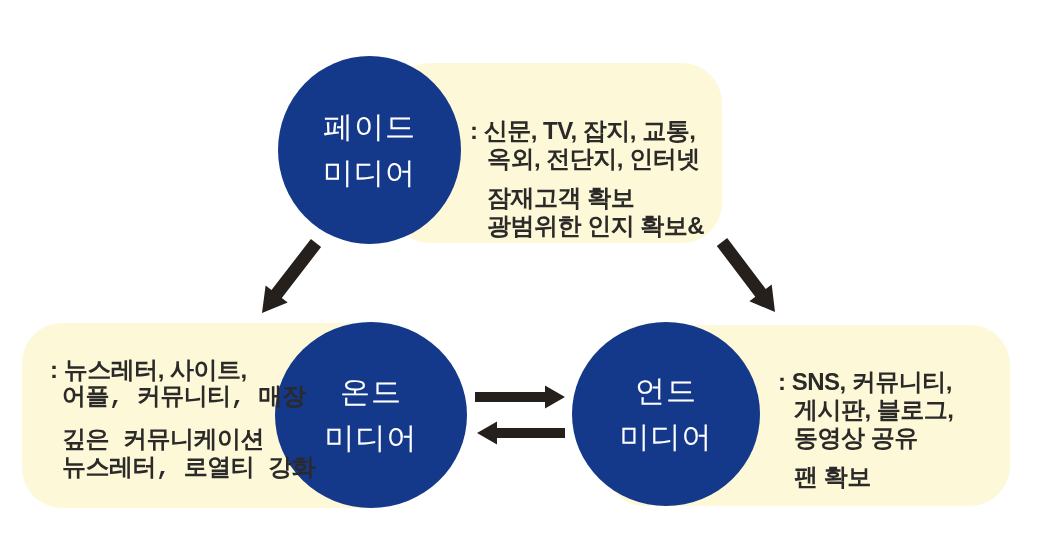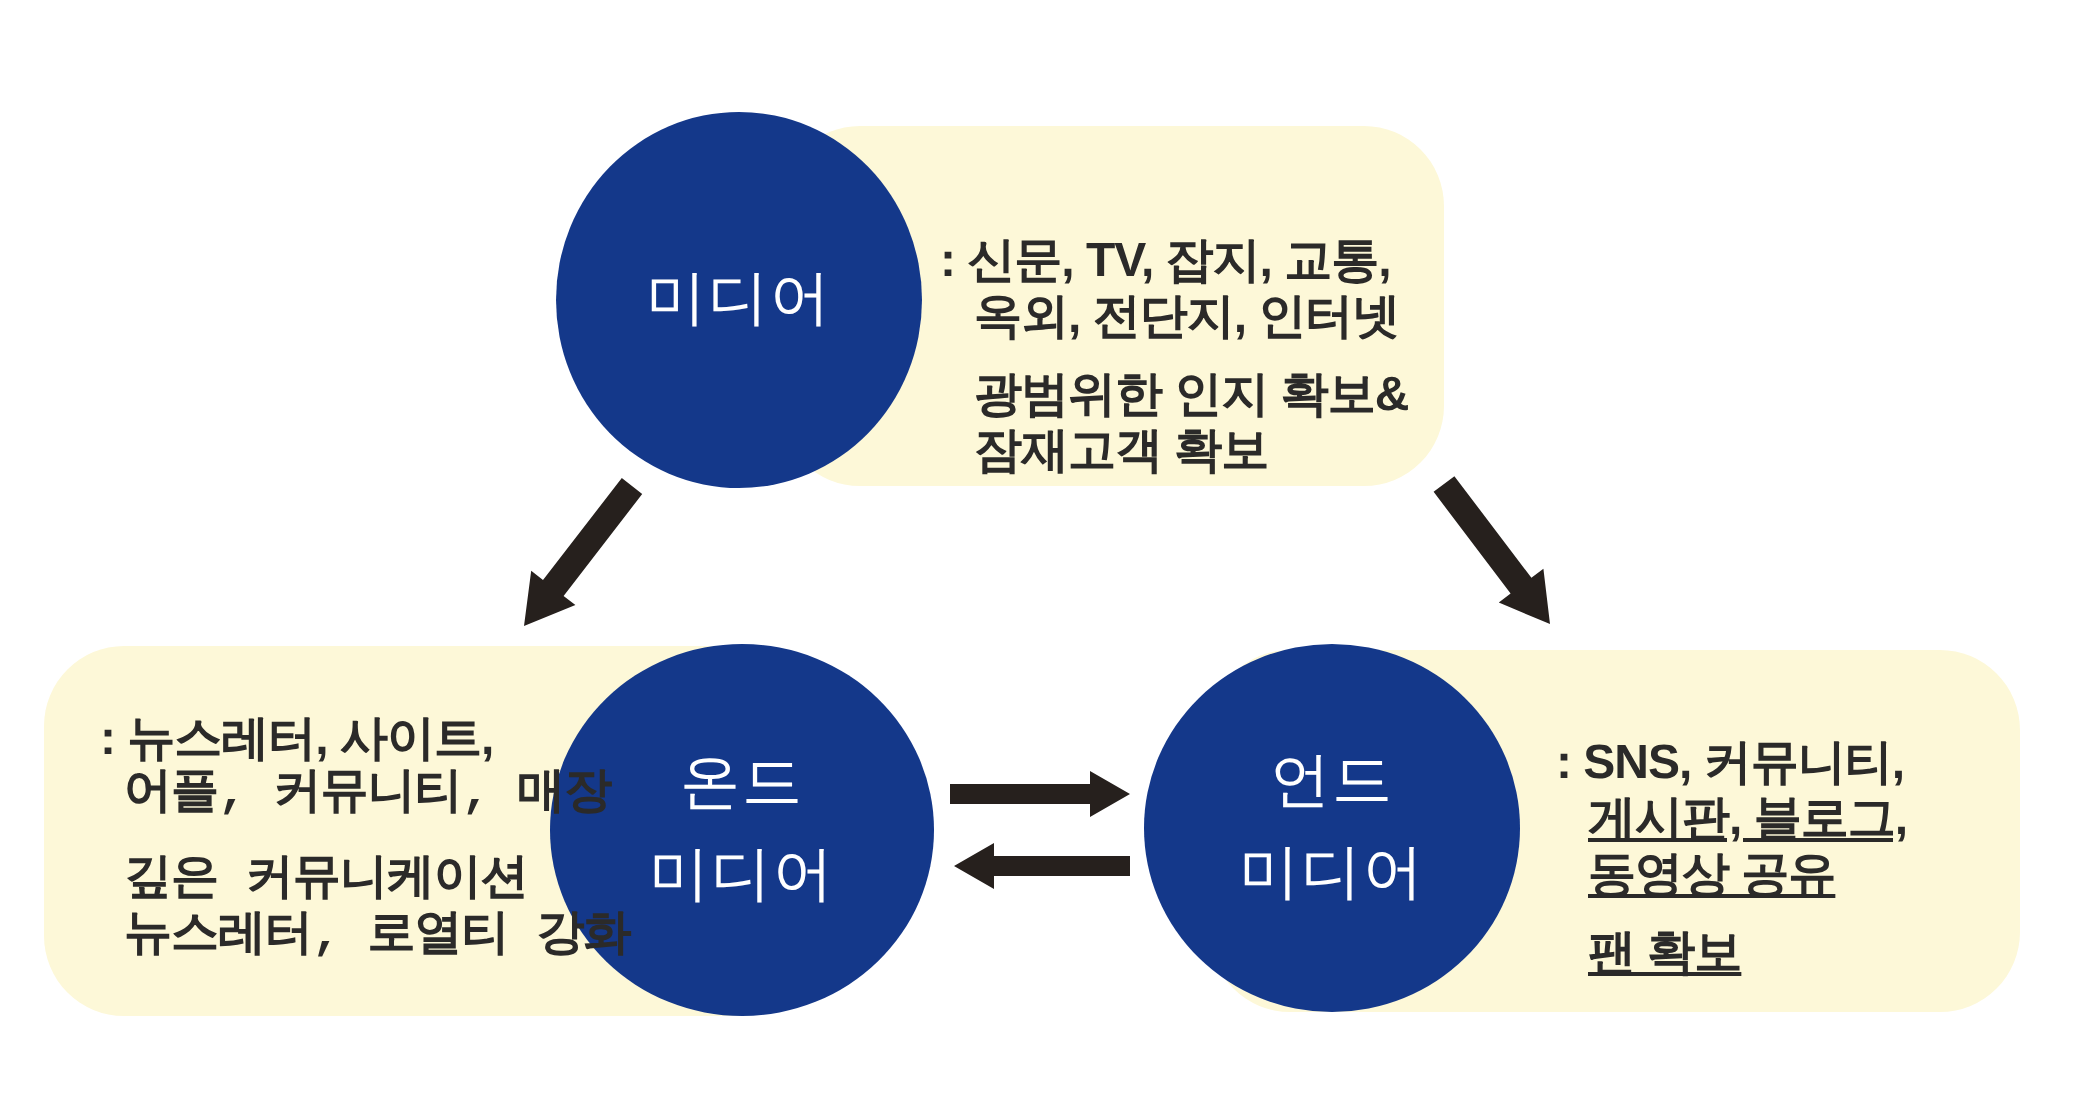--- a/index.html
+++ b/index.html
@@ -51,21 +51,21 @@
     letter-spacing:-0.5px;
     white-space:nowrap;
     z-index:3;
   }
   .note-text.paid   { left:470px; top:93px;margin-top:24px;  }
   .note-text.owned  { left:50px;  top:356px; }
   .note-text.earned { left:778px; top:368px; }
 
   .note-text.paid   .indent { padding-left:17px; }
   .note-text.owned  .indent { padding-left:12px;font-family:Liberation Mono, monospace; }
-  .note-text.earned .indent { padding-left:16px;text-decoration:underline; }
+  .note-text.earned .indent { padding-left:16px; }
 
   .note-text.paid   .gap { height:11px; }
   .note-text.owned  .gap { height:15px; }
   .note-text.earned .gap { height:11px; }
 
   svg.arrows-layer {
     position:absolute;
     left:0; top:0;
     width:1046px;
     height:547px;
@@ -83,37 +83,38 @@
   <div class="note-box earned"></div>
 
   <svg class="arrows-layer" viewBox="0 0 1046 547">
       <polygon points="310.9,239.0 271.5,290.0 265.6,285.4 262.0,313.0 287.7,302.5 281.8,298.0 321.1,247.0" fill="var(--arrow, #26201d)"></polygon>
       <polygon points="716.8,245.9 755.3,296.8 749.4,301.3 775.0,312.0 771.7,284.4 765.7,288.9 727.2,238.1" fill="var(--arrow, #26201d)"></polygon>
       <polygon points="475.0,402.0 545.0,402.0 545.0,408.5 565.0,397.0 545.0,385.5 545.0,392.0 475.0,392.0" fill="var(--arrow, #26201d)"></polygon>
       <polygon points="565.0,428.0 497.0,428.0 497.0,421.5 477.0,433.0 497.0,444.5 497.0,438.0 565.0,438.0" fill="var(--arrow, #26201d)"></polygon>
     </svg>
 
   <div class="circle paid">
+    <div>페이드</div>
     <div>미디어</div>
   </div>
   <div class="circle owned">
     <div>온드</div>
     <div>미디어</div>
   </div>
   <div class="circle earned">
     <div>언드</div>
     <div>미디어</div>
   </div>
 
   <div class="note-text paid">
     <div>: 신문, TV, 잡지, 교통,</div>
     <div class="indent">옥외, 전단지, 인터넷</div>
     <div class="gap"></div>
+    <div class="indent">잠재고객 확보</div>
     <div class="indent">광범위한 인지 확보&amp;</div>
-    <div class="indent">잠재고객 확보</div>
   </div>
 
   <div class="note-text owned">
     <div>: 뉴스레터, 사이트,</div>
     <div class="indent">어플, 커뮤니티, 매장</div>
     <div class="gap"></div>
     <div class="indent">깊은 커뮤니케이션</div>
     <div class="indent">뉴스레터, 로열티 강화</div>
   </div>
 

